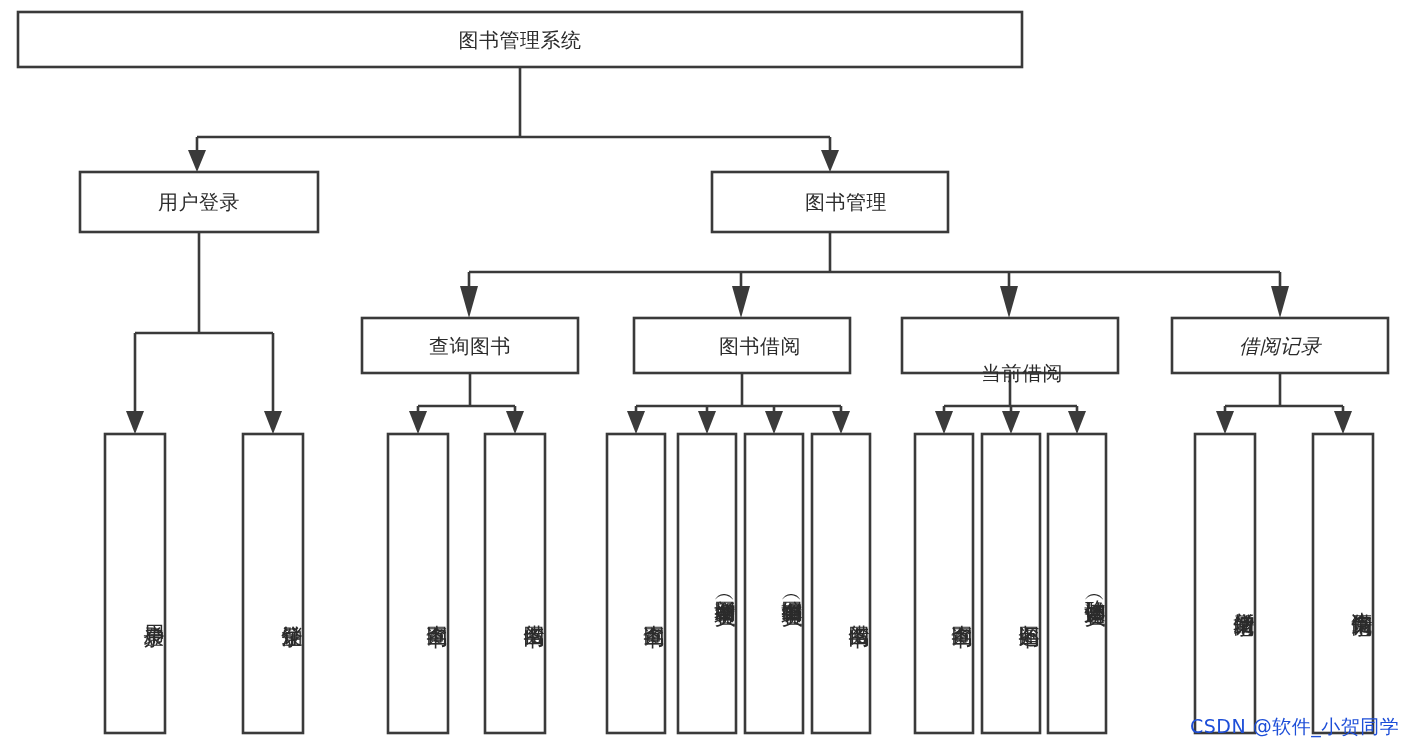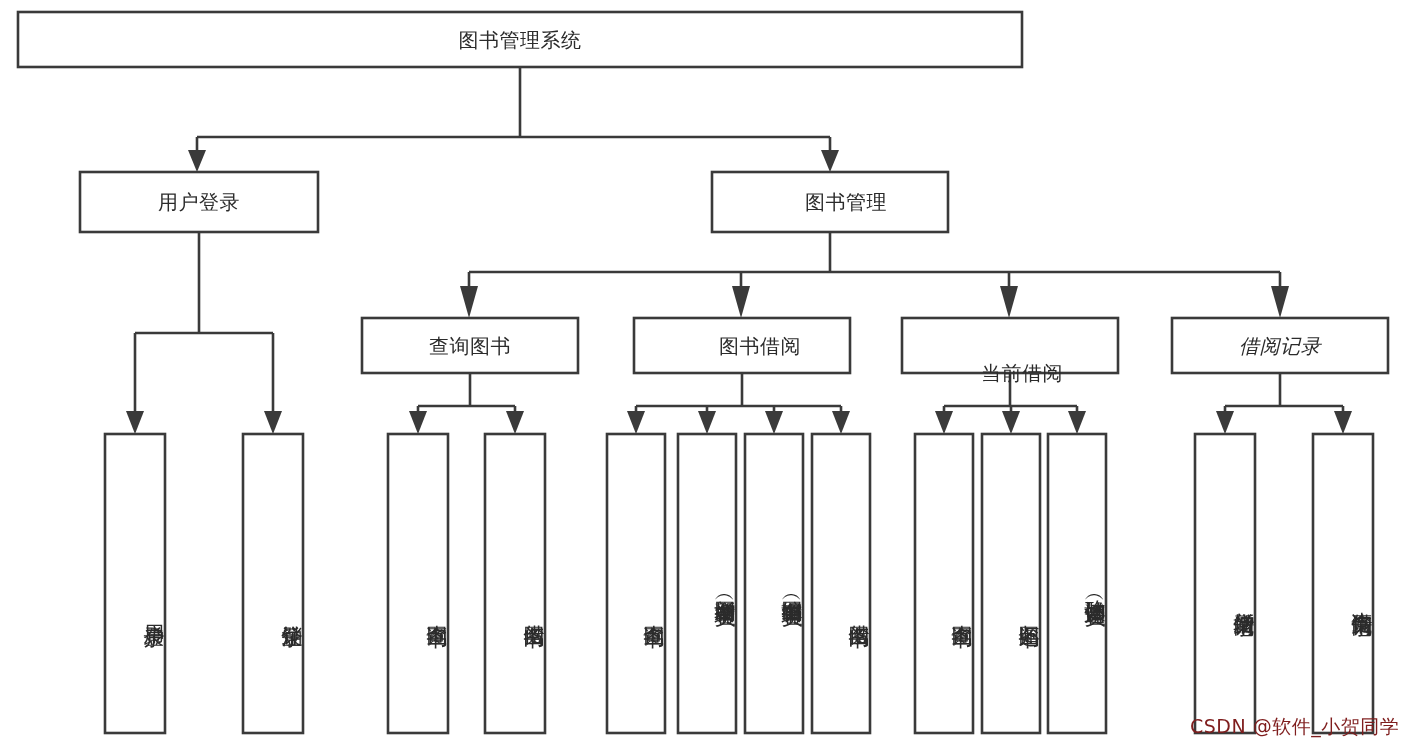--- a/index.html
+++ b/index.html
@@ -61,21 +61,21 @@
     font-size: 21px;
     line-height: 1.12;
     writing-mode: vertical-rl;
     text-orientation: upright;
     letter-spacing: 1px;
     pointer-events: none;
     overflow: visible;
   }
   .watermark {
     position: absolute;
-    color: #7f1d1d;
+    color: #1d4ed8;
     font-size: 19px;
     letter-spacing: 0.5px;
     white-space: nowrap;
     pointer-events: none;
   }
 </style>
 </head>
 <body>
 
 <div id="canvas">

